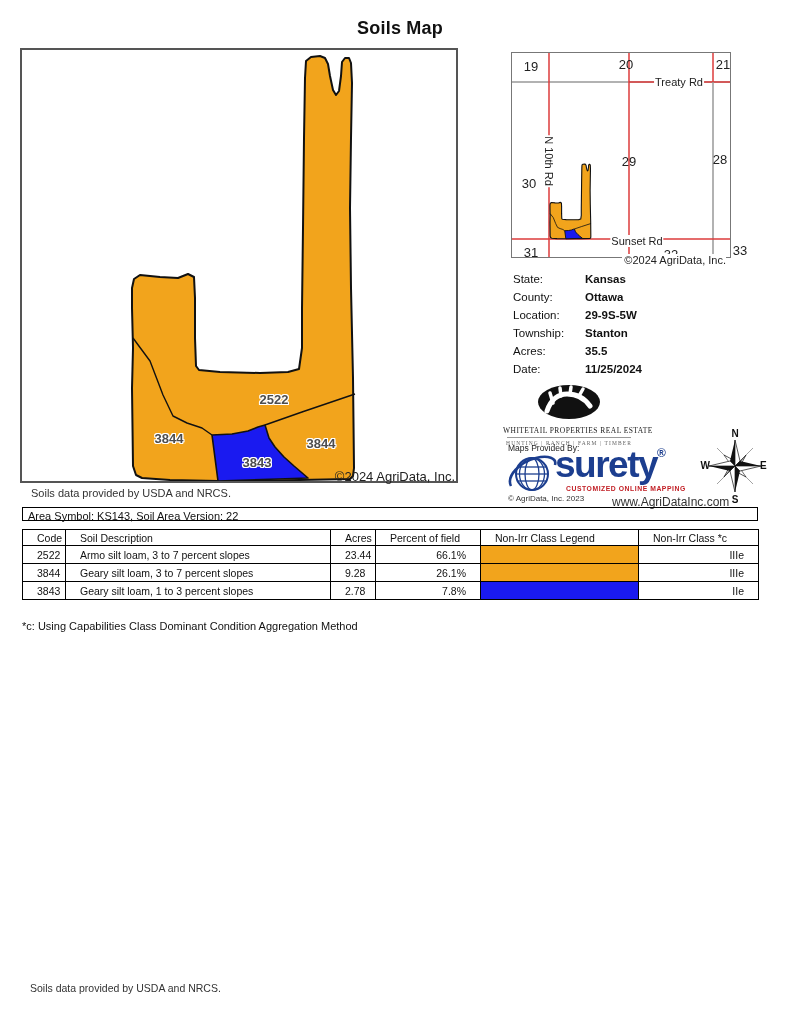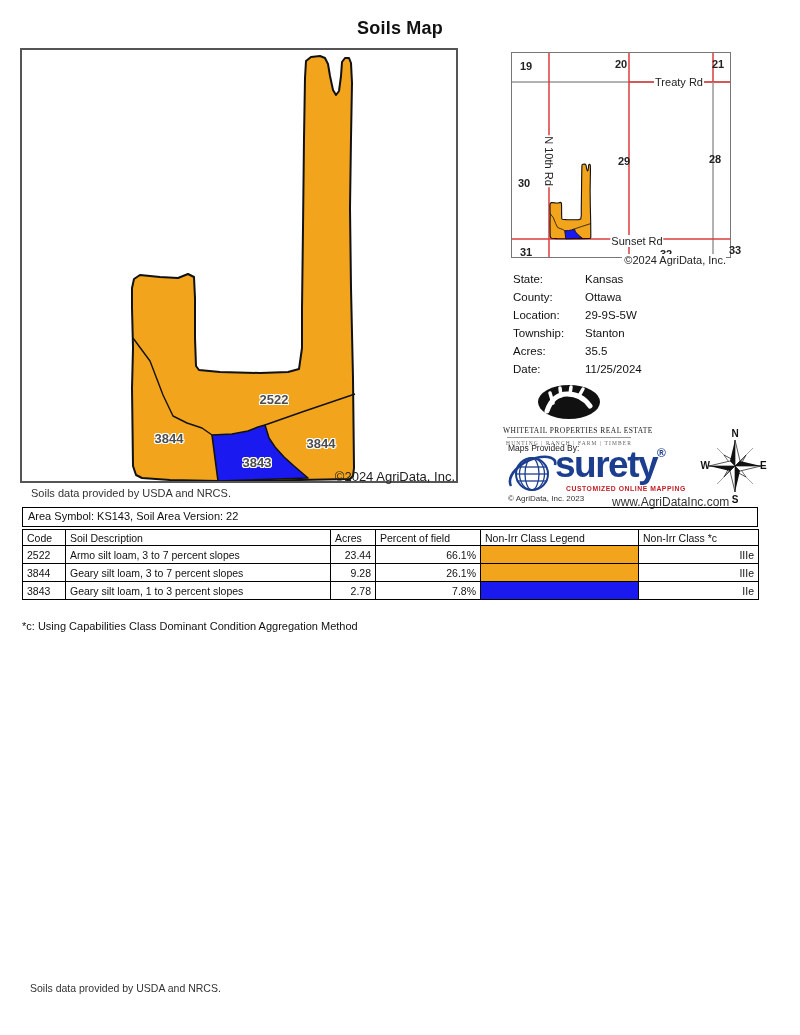--- a/index.html
+++ b/index.html
@@ -13,29 +13,29 @@
   
   #main-map { left:20px; top:48px; width:438px; height:435px; border:2px solid #555; background:#fff; }
   #main-map svg { position:absolute; left:0; top:0; }
   .map-label { position:absolute; font-size:13px; font-weight:bold; color:#4d4d4d; transform:translate(-50%,-50%);
     text-shadow:-1px -1px 0 #fff,1px -1px 0 #fff,-1px 1px 0 #fff,1px 1px 0 #fff,0 1px 0 #fff,0 -1px 0 #fff,1px 0 0 #fff,-1px 0 0 #fff; }
   #map-copyright { right:1px; bottom:-3px; font-size:13px; color:#222; background:transparent; }
   #soils-note-top { left:31px; top:487px; font-size:11px; color:#333; }
 
   
   #locator { left:511px; top:52px; width:220px; height:206px; border:1px solid #777; background:#fff; }
-  .sec-num { position:absolute; width:22px; text-align:left; font-size:11px; color:#222; transform:translate(-50%,-50%);font-weight:bold; }
+  .sec-num { position:absolute; width:22px; text-align:center; font-size:13px; color:#222; transform:translate(-50%,-50%); }
   .road-label { position:absolute; font-size:11px; color:#222; background:#fff; padding:0 1px; transform:translate(-50%,-50%); white-space:nowrap; }
   .road-label.vert { writing-mode:vertical-rl; padding:1px 0; }
   #locator-copyright { position:absolute; right:4px; bottom:-9px; font-size:11px; color:#222; background:#fff; padding-left:2px; }
 
   
   .info-row { position:absolute; left:513px; width:250px; height:18px; font-size:11.5px; }
   .info-row .lbl { display:inline-block; width:72px; color:#111; }
-  .info-row .val { font-weight:normal; }
+  .info-row .val { font-weight:bold; }
 
   
   #whitetail { left:503px; top:383px; width:132px; text-align:center; }
   #wt-oval { margin:0 auto; }
   #wt-name { font-family:"Liberation Serif", serif; font-size:7.5px; letter-spacing:0.45px; color:#1a1a1a; margin-top:1px; white-space:nowrap; }
   #wt-rule { height:1px; background:#999; margin:2px 4px 2px 4px; }
   #wt-tagline { font-family:"Liberation Serif", serif; font-size:5.5px; letter-spacing:1.1px; color:#666; white-space:nowrap; }
 
   
   #maps-provided { left:508px; top:443px; font-size:8.5px; color:#222; }
@@ -47,23 +47,23 @@
   #surety-web { left:612px; top:495px; font-size:12px; color:#333; }
 
   
   #compass-n { left:727px; top:428px; width:16px; text-align:center; font-size:10px; font-weight:bold; }
   #compass-s { left:727px; top:494px; width:16px; text-align:center; font-size:10px; font-weight:bold; }
   #compass-w { left:694px; top:460px; width:16px; text-align:right; font-size:10px; font-weight:bold; }
   #compass-e { left:760px; top:460px; width:16px; text-align:left; font-size:10px; font-weight:bold; }
   #compass-rose { left:709px; top:440px; }
 
   
-  #area-box { left:22px; top:507px; width:736px; height:20px; border:1px solid #000; font-size:11px; padding:2px 0 0 5px; }
+  #area-box { left:22px; top:507px; width:736px; height:14px; border:1px solid #000; font-size:11px; padding:2px 0 0 5px; }
   #soil-table { left:22px; top:529px; width:736px; border-collapse:collapse; table-layout:fixed; font-size:10.5px; }
-  #soil-table td { border:1px solid #000; padding:0 4px; height:18px; overflow:hidden; white-space:nowrap;margin-top:32px; }
+  #soil-table td { border:1px solid #000; padding:0 14px; height:18px; overflow:hidden; white-space:nowrap;margin-top:32px; }
   #soil-table tr.hdr td { height:16px; }
   #soil-table .r { text-align:right; }
   #soil-table .b { font-weight:bold; }
   #footnote { left:22px; top:620px; font-size:11px; color:#111; }
 
   #soils-note-bottom { left:30px; top:982px; font-size:10.5px; color:#333; }
 </style>
 </head>
 <body>
 

